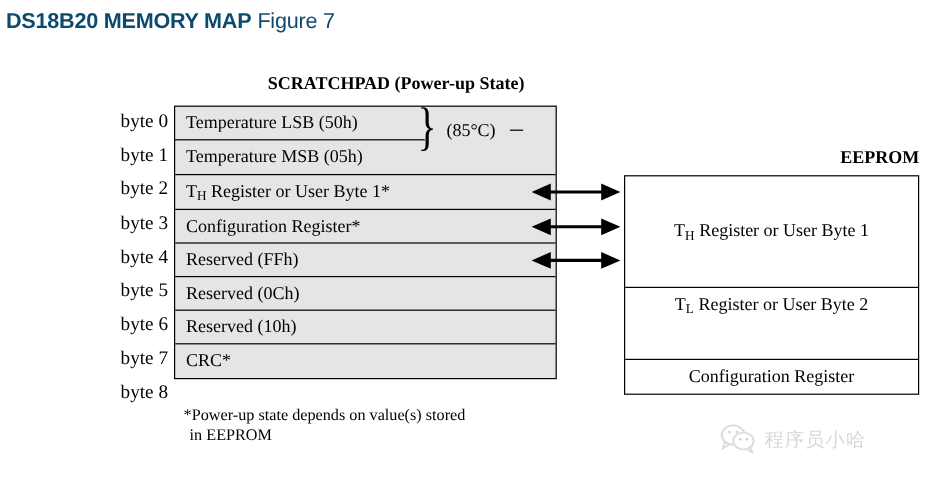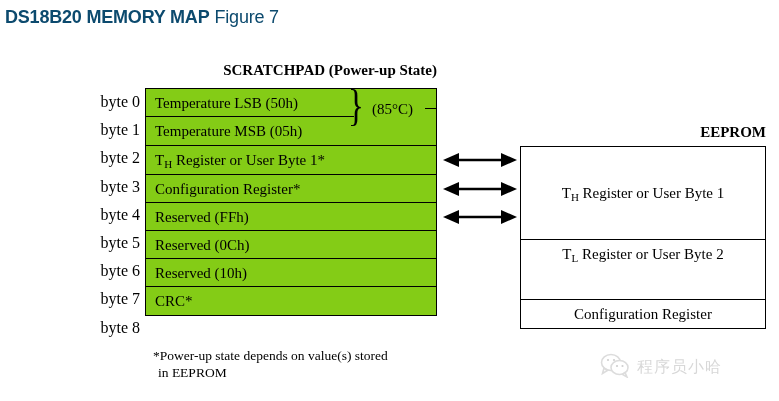--- a/index.html
+++ b/index.html
@@ -70,24 +70,24 @@
     text-align: right;
     font-size: 16px;
     white-space: nowrap;
   }
 
   
   #scratchpad-table {
     position: absolute;
     left: 145px;
     top: 88px;
-    width: 292px;
+    width: 319px;
     border: 1.6px solid #000;
     box-sizing: border-box;
-    background: #84cc16;
+    background: #e5e5e5;
   }
   .sp-row {
     height: 28.2px;
     line-height: 28.2px;
     padding-left: 9px;
     font-size: 15px;
     white-space: nowrap;
     box-sizing: border-box;
     border-top: 1.4px solid #000;
     position: relative;
@@ -136,21 +136,21 @@
     top: 108px;
     width: 11px;
     height: 0;
     border-top: 1.5px solid #000;
   }
 
   
   #footnote {
     position: absolute;
     left: 153px;
-    top: 348px;
+    top: 338px;
     width: 300px;
     font-size: 13.5px;
     line-height: 16.5px;
   }
   #footnote .fn-line2 { padding-left: 5px; }
 
   
   #eeprom-table {
     position: absolute;
     left: 520px;

